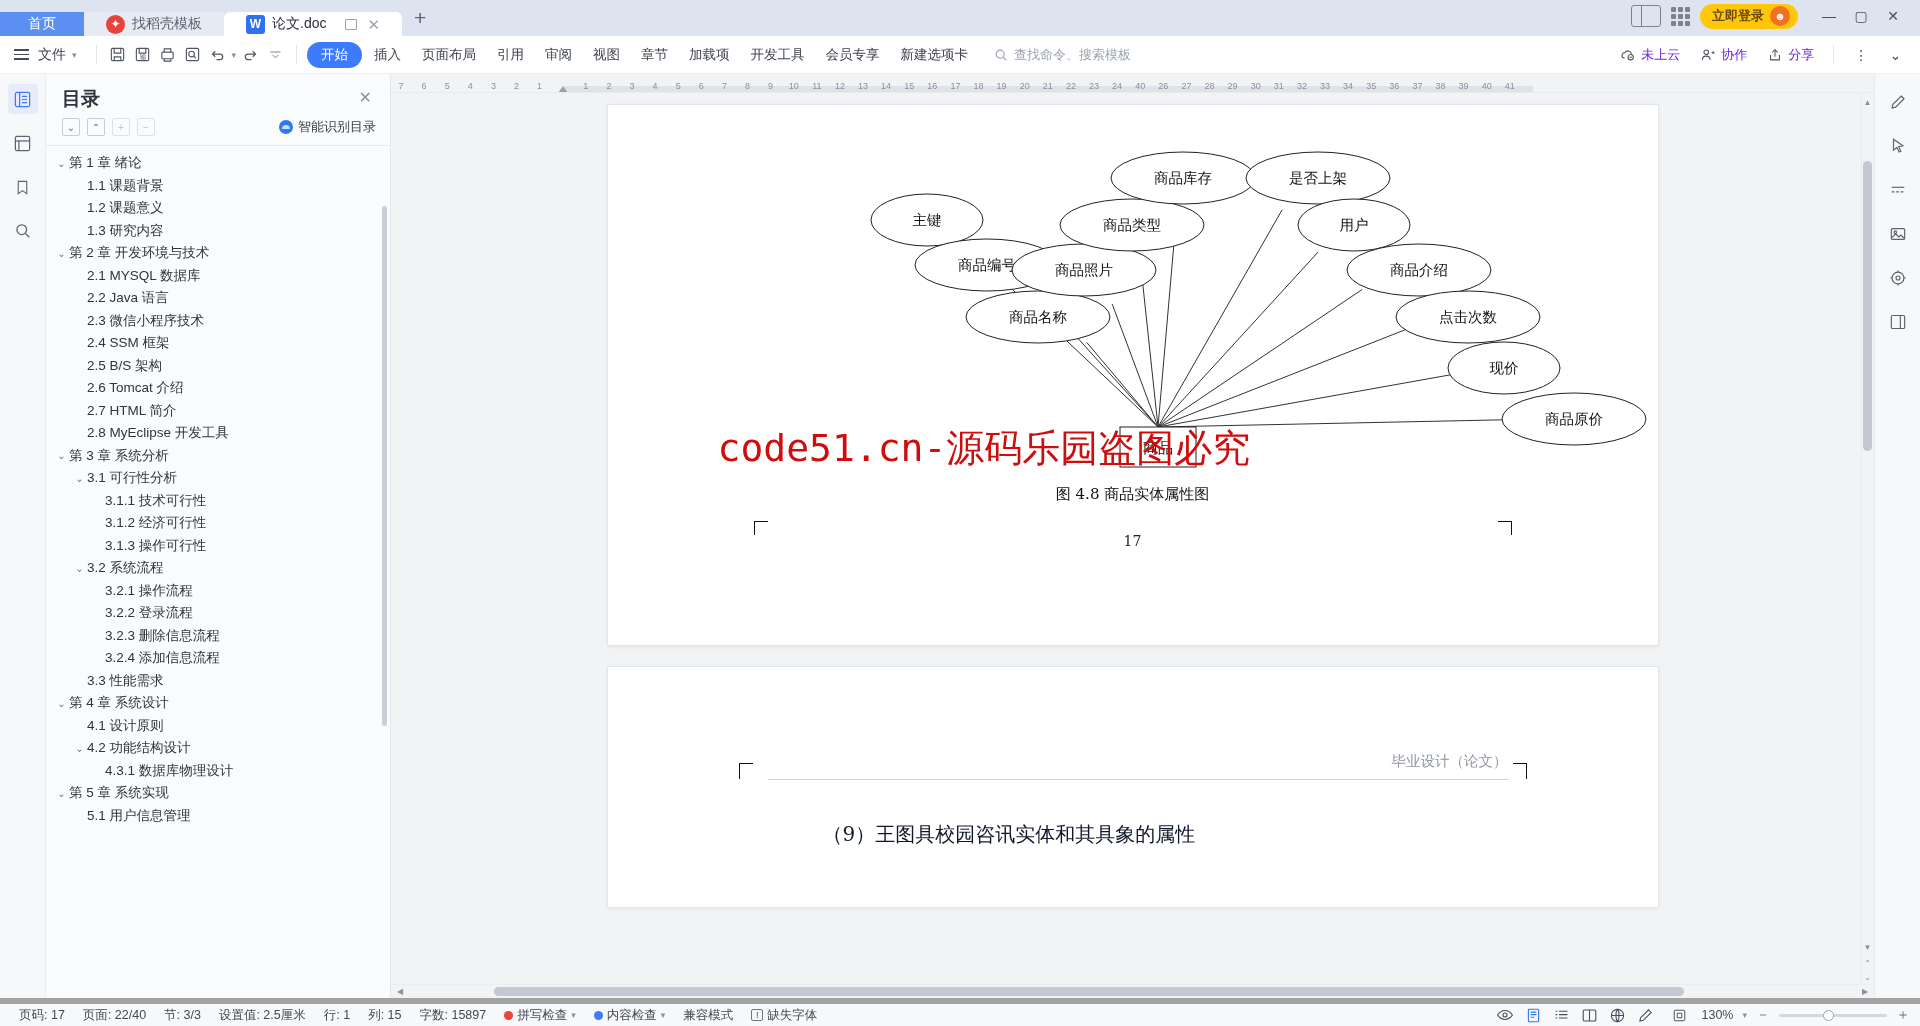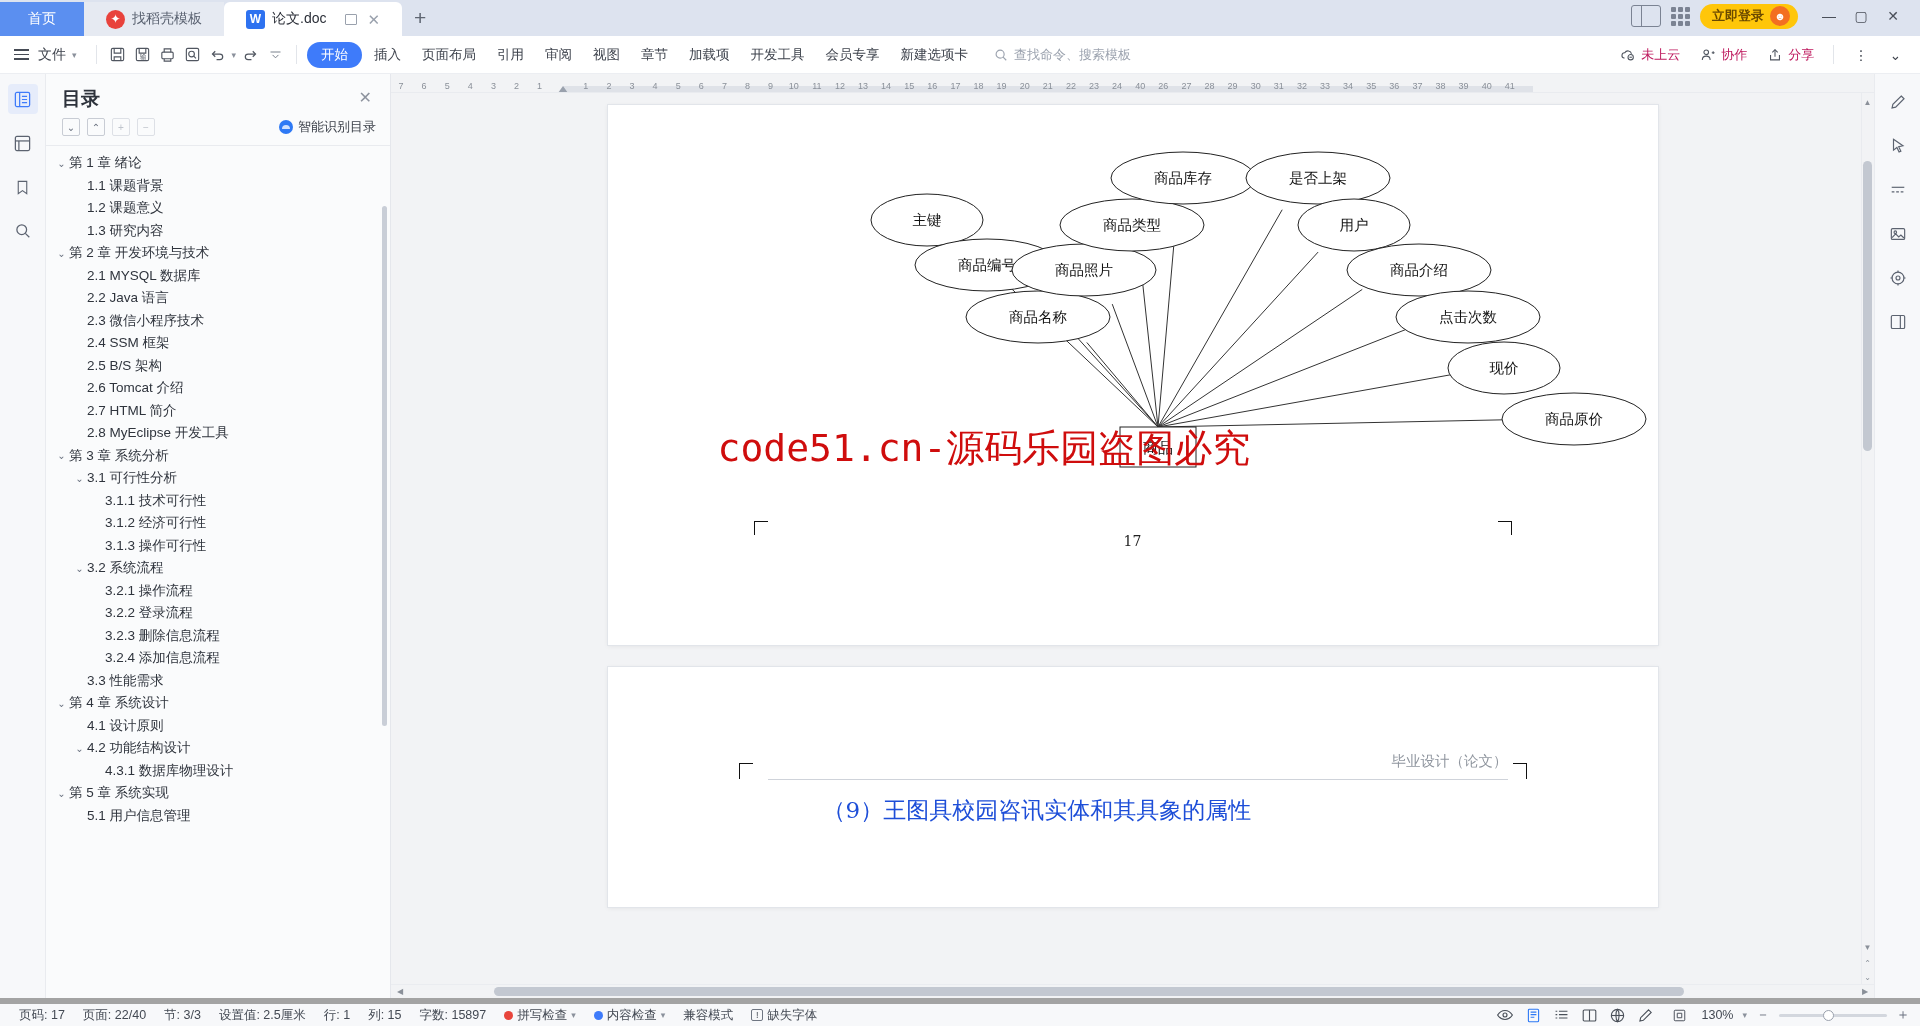--- a/index.html
+++ b/index.html
@@ -11,21 +11,21 @@
   }
   body { display: flex; flex-direction: column; }
 
   
   .tabbar {
     height: 36px; background: #dde3ef;
     display: flex; align-items: flex-end; position: relative;
     flex: 0 0 36px;
   }
   .tab {
-    height: 34px; display: flex; align-items: center; gap: 7px;
+    height: 24px; display: flex; align-items: center; gap: 7px;
     padding: 0 22px; font-size: 14px; color: #4f5666;
     position: relative; cursor: default; max-width: 260px; text-align: center;
   }
   .tab.home {
     background: #5b8ff0; color: #fff; font-size: 14px;
     padding: 0 28px; justify-content: center;
   }
   .tab.inactive { background: #e6eaf2; color: #5a6271; }
   .tab.active {
     background: #ffffff; color: #2b2f38;
@@ -73,21 +73,21 @@
   .rb-sep { width: 1px; height: 19px; background: #e2e5ea; margin: 0 7px; }
   .qicon { width: 22px; height: 22px; display:flex; align-items:center; justify-content:center;
     color: #505660; }
   .qicon svg { display: block; }
   .hamburger { display:flex; flex-direction: column; gap: 3px; margin-right: 3px;}
   .hamburger i { width: 15px; height: 1.6px; background: #464b55; display:block; }
   .caret { font-size: 9px; color: #8b919c; }
   .rb-search { display: flex; align-items: center; gap: 6px; margin-left: 14px;
     color: #9ba2ae; font-size: 13px; }
   .ribbon-right { margin-left: auto; display: flex; align-items: center; gap: 4px; }
-  .rr-item { display:flex; align-items:center; gap: 5px; font-size: 13px; color: #be185d; padding: 0 8px; }
+  .rr-item { display:flex; align-items:center; gap: 5px; font-size: 13px; color: #6d28d9; padding: 0 8px; }
 
   
   .main { flex: 1; display: flex; min-height: 0; background: #f2f3f5; }
 
   
   .rail { width: 46px; background: #f7f8fa; display: flex; flex-direction: column;
     align-items: center; padding-top: 10px; gap: 14px; border-right: 1px solid #e9ebef;}
   .rail .ri { width: 30px; height: 30px; display: flex; align-items: center; justify-content: center;
     color: #5c6370; border-radius: 4px;}
   .rail .ri.sel { background: #e6ecfa; color: #3e7bfa; }
@@ -151,21 +151,21 @@
     white-space: nowrap; font-weight: 500;
   }
   .corner { position: absolute; width: 14px; height: 14px; }
   .corner.tl { border-left: 1px solid #111; border-top: 1px solid #111; }
   .corner.tr { border-right: 1px solid #111; border-top: 1px solid #111; }
   .pagenum { position: absolute; left: 0; right: 0; top: 428px; text-align: center;
     font-size: 14px; color: #222; font-family: "DejaVu Serif", serif; }
   .p2-head { position: absolute; right: 150px; top: 85px; font-size: 14.5px; color: #8f959e;
      font-family:"DejaVu Serif", serif;}
   .p2-rule { position: absolute; left: 160px; right: 150px; top: 112px; border-top: 1px solid #cfd3da;}
-  .p2-text { position: absolute; left: 215px; top: 128px; font-size: 23px; color: #1d4ed8;
+  .p2-text { position: absolute; left: 215px; top: 154px; font-size: 20px; color: #0f172a;
     font-family: "DejaVu Serif","Liberation Serif", serif; }
   .p2-corner-l { position: absolute; left: 131px; top: 96px; width: 14px; height: 16px;
     border-left: 1px solid #111; border-top: 1px solid #111;}
   .p2-corner-r { position: absolute; right: 131px; top: 96px; width: 14px; height: 16px;
     border-right: 1px solid #111; border-top: 1px solid #111;}
 
   
   .vscroll { position: absolute; right: 0; top: 0; bottom: 0; width: 13px; background: #f2f3f5;
      border-left: 1px solid #e9ebef; }
   .vthumb { position: absolute; right: 2px; top: 68px; width: 9px; height: 290px;
@@ -664,20 +664,21 @@
                   <text x="966" y="319" text-anchor="middle" font-size="14.5" fill="#111" font-family="&quot;DejaVu Sans&quot;, sans-serif">商品原价</text>
                 </g>
                 <g>
                   <rect x="512" y="322" width="76" height="40" fill="#ffffff" stroke="#222" stroke-width="1"></rect>
                   <text x="550" y="348" text-anchor="middle" font-size="15" fill="#111" font-family="&quot;DejaVu Sans&quot;, sans-serif">商品</text>
                 </g>
               </g>
           </svg>
         </div>
         <div class="watermark">code51.cn-源码乐园盗图必究</div>
+        <div class="fig-caption">图 4.8 商品实体属性图</div>
         <div class="corner tl" style="left:146px; top:416px;"></div>
         <div class="corner tr" style="right:146px; top:416px;"></div>
         <div class="pagenum">17</div>
       </div>
 
       <div class="page p2">
         <div class="p2-corner-l"></div>
         <div class="p2-corner-r"></div>
         <div class="p2-head">毕业设计（论文）</div>
         <div class="p2-rule"></div>

